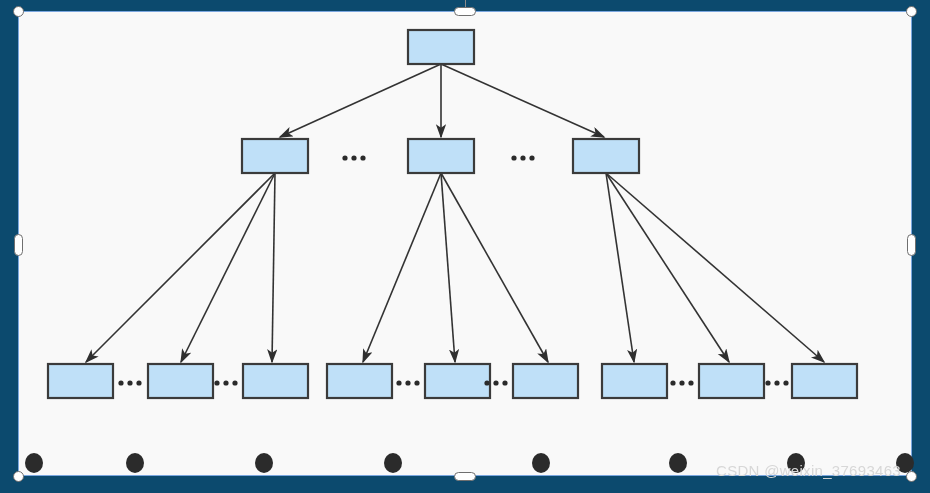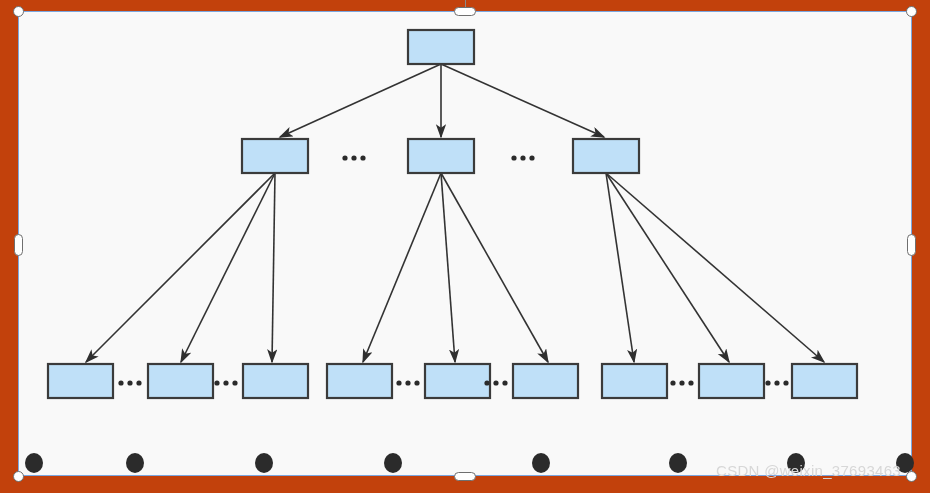--- a/index.html
+++ b/index.html
@@ -6,21 +6,21 @@
     margin: 0;
     padding: 0;
     background: #ffffff;
     font-family: "Liberation Sans", sans-serif;
   }
   #stage {
     position: relative;
     width: 930px;
     height: 493px;
     overflow: hidden;
-    background: #c2410c;
+    background: #0c4a6e;
   }
   #canvas {
     position: absolute;
     left: 18px;
     top: 11px;
     width: 894px;
     height: 465px;
     background: #f9f9f9;
     border: 1px solid #7ba7e0;
     box-sizing: border-box;

